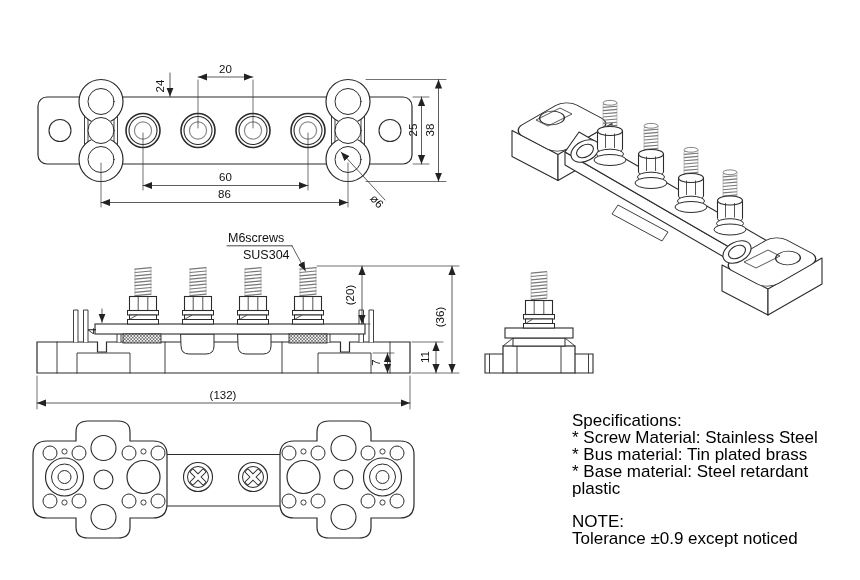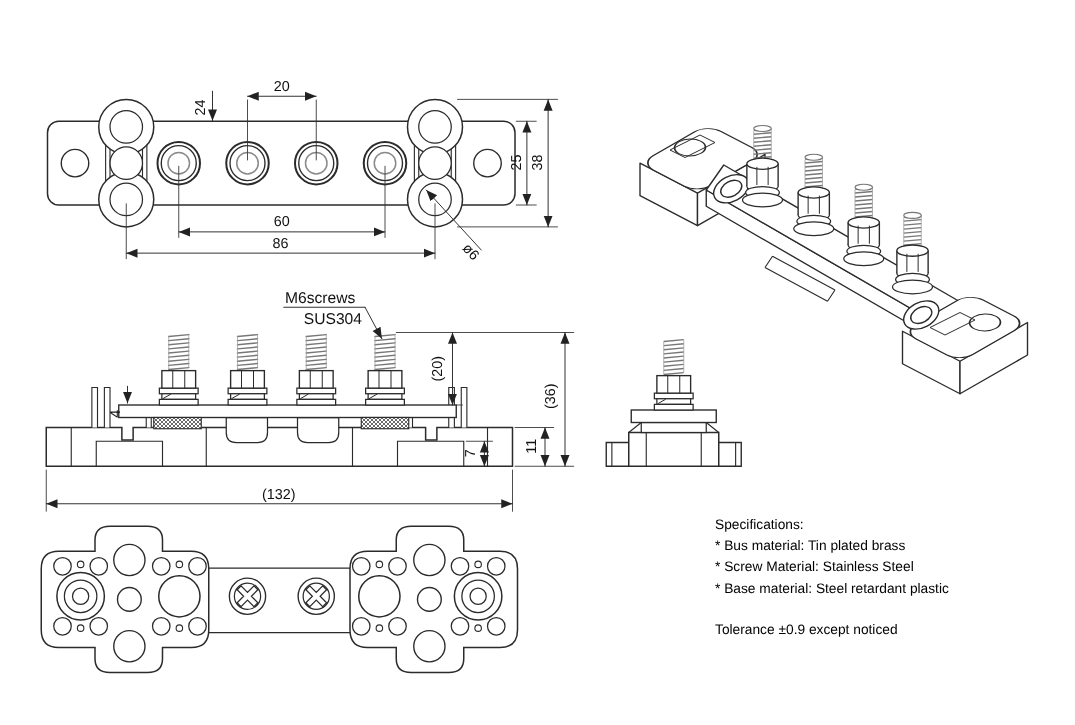--- a/index.html
+++ b/index.html
@@ -2,21 +2,21 @@
 <html><head>
 <meta charset="utf-8">
 <style>
   html,body{margin:0;padding:0;background:#fff;}
   #canvas{position:relative;width:860px;height:580px;background:#ffffff;overflow:hidden;
           font-family:"Liberation Sans", sans-serif;border-radius:20px;}
   svg{position:absolute;left:0;top:0;}
   svg text{font-family:"Liberation Sans", sans-serif;font-size:11.5px;fill:#111;}
   svg text.callout{font-size:12.5px;}
   .specs{position:absolute;left:572px;top:412px;width:285px;color:#000;
-         font-size:11px;line-height:17px;}
+         font-size:17px;line-height:17px;}
   .specs .gap{height:16px;}
 </style>
 </head>
 <body>
 
 <div id="canvas">
 
 <svg width="860" height="580" viewBox="0 0 860 580">
   <defs>
     <marker id="arr" viewBox="0 0 10 10" refX="9" refY="5" markerWidth="10" markerHeight="10" orient="auto-start-reverse" markerUnits="userSpaceOnUse">
@@ -242,20 +242,21 @@
     <path d="M167,454.5 L280,454.5 M167,506 L280,506" stroke="#2b2b2b" stroke-width="1" fill="none"></path>
     <use href="#clover"></use>
     <use href="#clover" transform="matrix(-1,0,0,1,447,0)"></use>
     <use href="#phil" x="198" y="477"></use>
     <use href="#phil" x="253" y="477"></use>
   </g>
 </svg>
 
 <div class="specs">
   <div>Specifications:</div>
+  <div>* Screw Material: Stainless Steel</div>
   <div>* Bus material: Tin plated brass</div>
-  <div>* Screw Material: Stainless Steel</div>
   <div>* Base material: Steel retardant plastic</div>
   <div class="gap"></div>
+  <div>NOTE:</div>
   <div>Tolerance ±0.9 except noticed</div>
 </div>
 
 </div>
 
 </body></html>

